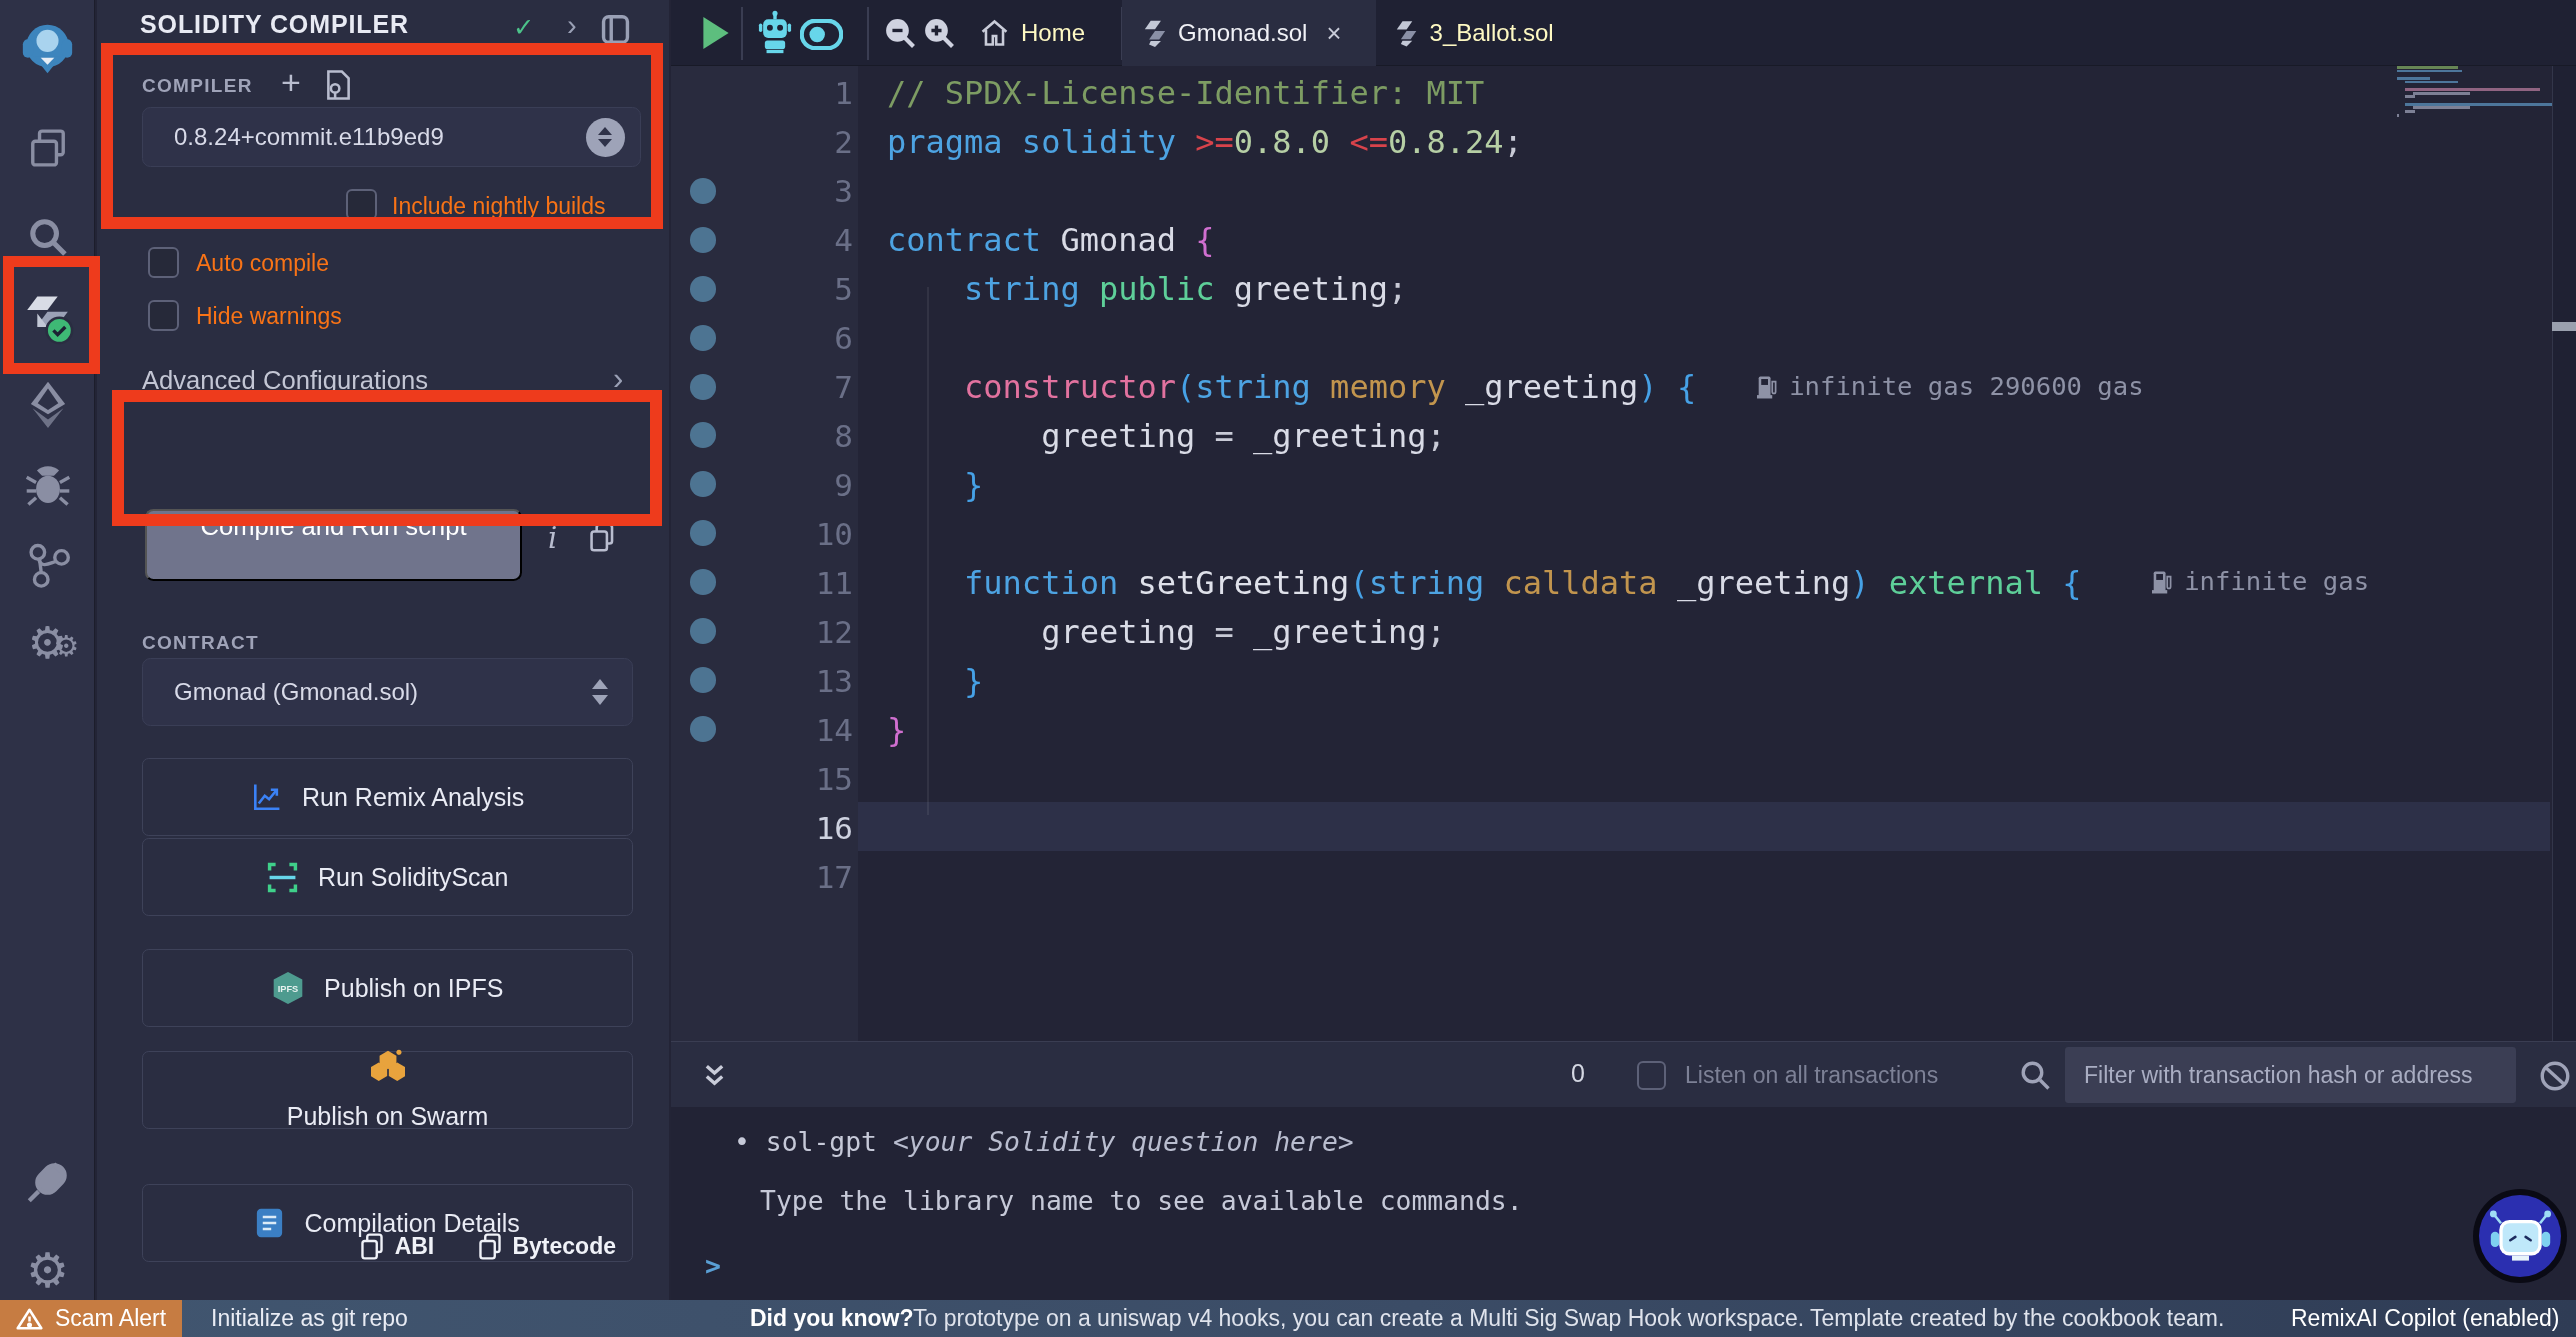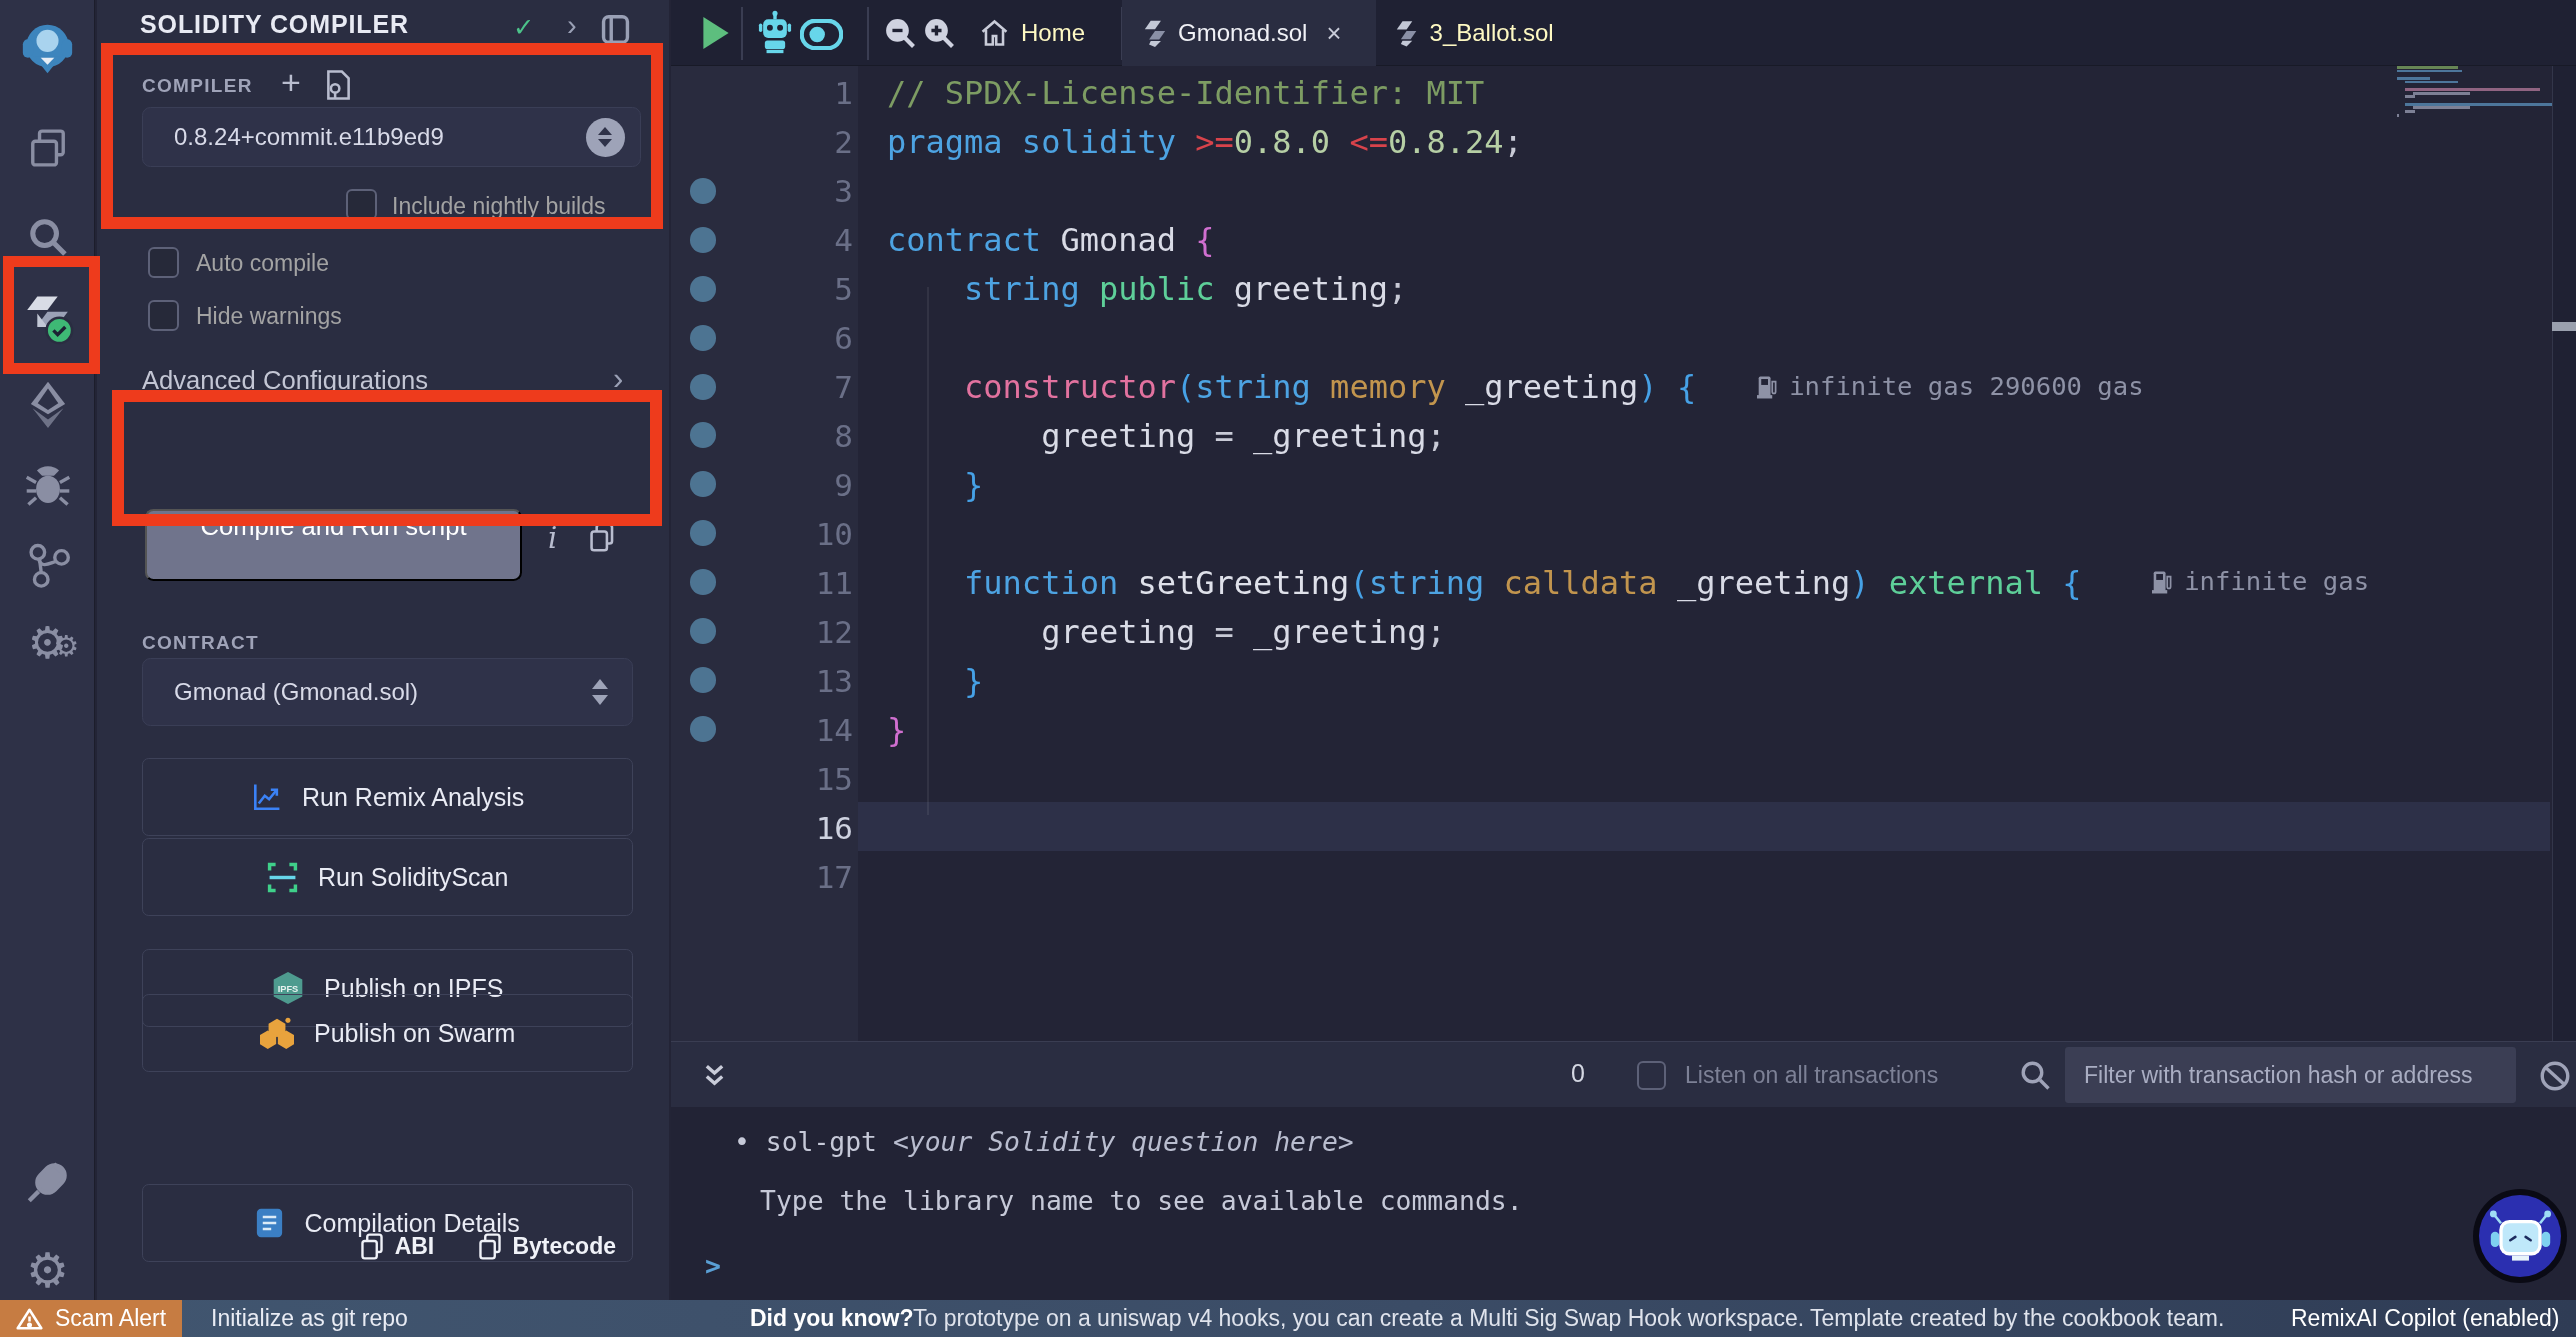--- a/index.html
+++ b/index.html
@@ -19,21 +19,21 @@
   .sec-label{position:absolute;font-size:19px;font-weight:700;letter-spacing:1.3px;color:#9fa3b8;}
   .select-box{position:absolute;background:#2f3249;border:0.9px solid #3a3e56;border-radius:8.5px;display:flex;align-items:center;}
   .select-box .sel-text{margin-left:31px;font-size:24px;color:#d8dae8;}
   .updown-circle{position:absolute;right:15.3px;width:39px;height:39px;border-radius:50%;background:#9ea3b8;display:flex;flex-direction:column;align-items:center;justify-content:center;gap:3.4px;}
   .updown-circle .t-up{width:0;height:0;border-left:7.7px solid transparent;border-right:7.7px solid transparent;border-bottom:8.5px solid #2f3249;}
   .updown-circle .t-dn{width:0;height:0;border-left:7.7px solid transparent;border-right:7.7px solid transparent;border-top:8.5px solid #2f3249;}
   .mini-arrows{position:absolute;right:24px;display:flex;flex-direction:column;gap:5.1px;}
   .mini-arrows .t-up{width:0;height:0;border-left:8.5px solid transparent;border-right:8.5px solid transparent;border-bottom:10.2px solid #9ea3b8;}
   .mini-arrows .t-dn{width:0;height:0;border-left:8.5px solid transparent;border-right:8.5px solid transparent;border-top:10.2px solid #9ea3b8;}
   .checkbox{position:absolute;width:31px;height:31px;border:2.6px solid #5d6178;border-radius:6px;background:#262939;}
-  .cb-label{position:absolute;font-size:23px;color:#a3a3a3;}
+  .cb-label{position:absolute;font-size:23px;color:#f97316;}
   .compile-btn{position:absolute;left:45px;top:421px;width:491px;height:77px;background:#3a7ea6;border:2.6px solid #8fc0da;border-radius:8.5px;
                display:flex;align-items:center;justify-content:center;gap:19px;color:#fff;font-size:25.6px;font-weight:500;}
   .runscript-btn{position:absolute;left:48px;top:509px;width:377px;height:72px;background:#70748c;border-radius:8.5px;
                display:flex;align-items:flex-start;justify-content:center;color:#fff;font-size:25.6px;font-weight:500;}
   .action-btn{position:absolute;left:45px;width:491px;height:78px;background:transparent;border:1.7px solid #3e4259;border-radius:6.8px;
               display:flex;align-items:center;justify-content:center;gap:20.4px;color:#e9ebf4;font-size:25px;font-weight:500;}
   .abi-row{position:absolute;left:45px;top:1233px;width:491px;display:flex;justify-content:flex-end;gap:44px;padding-right:17px;}
   .abi-item{display:flex;align-items:center;gap:10.2px;color:#f0f2f8;font-size:23px;font-weight:700;}
 
   
@@ -246,21 +246,21 @@
         </button>
         <button class="action-btn" style="top: 949px;">
           <span style="display: flex;">
             <svg width="32" height="34" viewBox="0 0 38 40" style="font-size:29px">
               <polygon points="19,1 36,10 36,30 19,39 2,30 2,10" fill="#4e9b8f"></polygon>
               <text x="19" y="25" text-anchor="middle" font-size="11" font-weight="bold" fill="#e8f2f0" font-family="Liberation Sans,sans-serif">IPFS</text>
             </svg>
           </span>
           <span>Publish on IPFS</span>
         </button>
-        <button class="action-btn" style="top: 994px;">
+        <button class="action-btn" style="top: 1051px; flex-direction: column;">
           <span style="display: flex;">
             <svg width="34" height="32" viewBox="0 0 40 38">
               <polygon points="20,2 30,8 30,18 20,24 10,18 10,8" fill="#e8a33d"></polygon>
               <polygon points="9,16 19,22 19,32 9,38 -1,32 -1,22" fill="#e8a33d"></polygon>
               <polygon points="31,16 41,22 41,32 31,38 21,32 21,22" fill="#e8a33d"></polygon>
               <circle cx="33" cy="4" r="3" fill="#e8a33d"></circle>
             </svg>
           </span>
           <span>Publish on Swarm</span>
         </button>

